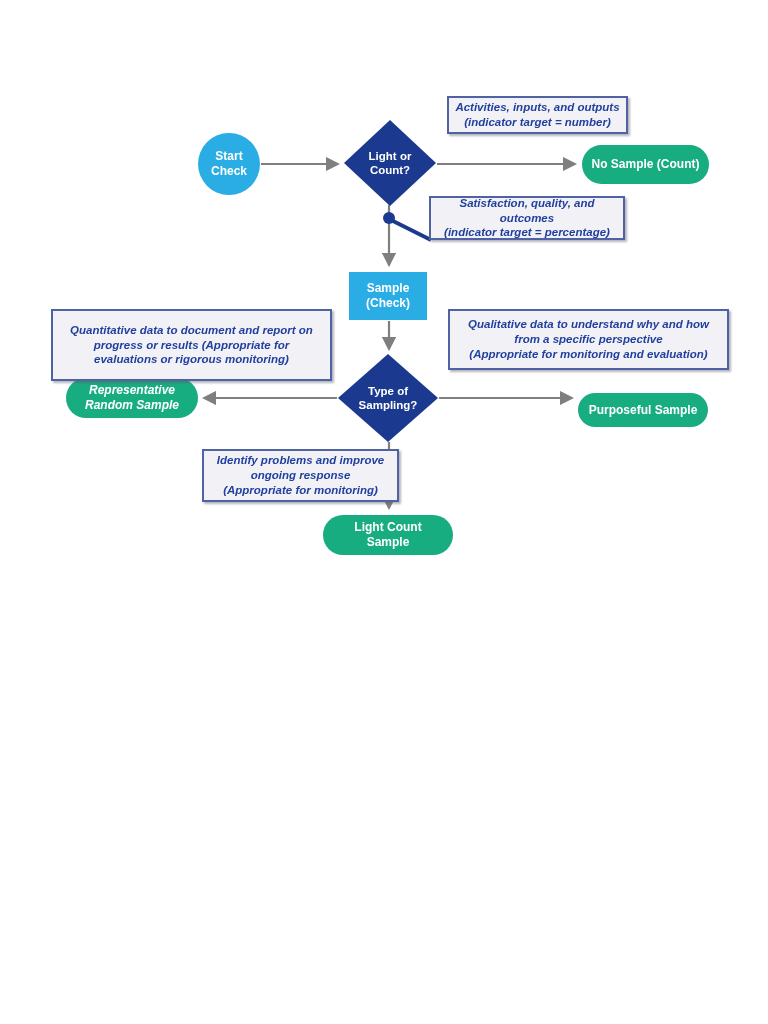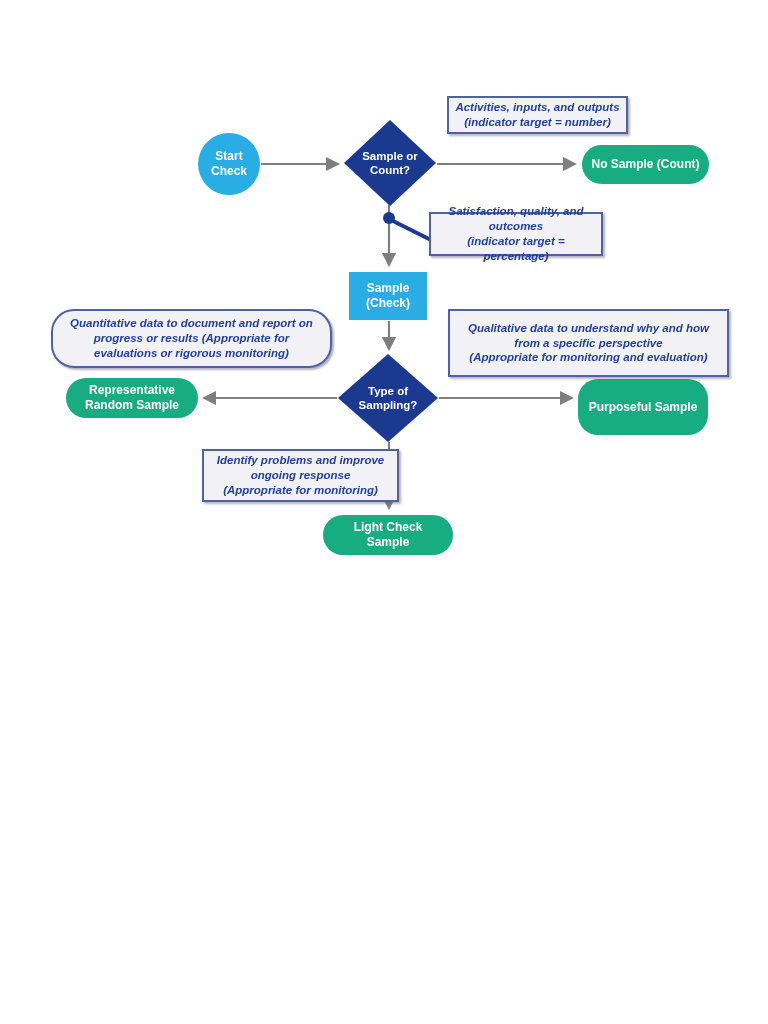--- a/index.html
+++ b/index.html
@@ -46,45 +46,45 @@
   .rect-cyan {
     left: 349px; top: 272px;
     width: 78px; height: 48px;
     background: var(--cyan, #29ade4);
   }
   .pill {
     background: var(--green, #18ac81);
     border-radius: 20px;
   }
   .pill-no-sample { left: 582px; top: 145px; width: 127px; height: 39px; text-align: center; }
-  .pill-representative { left: 66px; top: 378px; width: 132px; height: 40px; }
-  .pill-purposeful { left: 578px; top: 379px; width: 130px; height: 56px; }
+  .pill-representative { left: 66px; top: 378px; width: 132px; height: 40px; font-style: italic; }
+  .pill-purposeful { left: 578px; top: 393px; width: 130px; height: 34px; }
   .pill-light-random { left: 323px; top: 515px; width: 130px; height: 40px; }
   .callout {
     position: absolute;
     display: flex;
     align-items: center;
     justify-content: center;
     text-align: center;
     box-sizing: border-box;
     background: var(--callout-fill, #f2f2f6);
     border: 2px solid var(--callout-border, #4f63a4);
     box-shadow: 2px 2px 2px rgba(90,90,110,0.45);
     color: var(--callout-text, #203f9e);
     font-weight: bold;
     font-style: italic;
     font-size: 11.5px;
     line-height: 1.3;
     white-space: pre-line;
     padding: 9px 4px;
   }
   .callout-activities   { left: 447px; top: 96px;  width: 181px; height: 38px; }
-  .callout-satisfaction { left: 429px; top: 212px; width: 174px; height: 44px; }
-  .callout-quantitative { left: 51px;  top: 309px; width: 281px; height: 59px; border-radius: 23px; }
-  .callout-qualitative  { left: 448px; top: 309px; width: 281px; height: 68px; }
+  .callout-satisfaction { left: 429px; top: 196px; width: 196px; height: 44px; }
+  .callout-quantitative { left: 51px;  top: 309px; width: 281px; height: 72px; }
+  .callout-qualitative  { left: 448px; top: 309px; width: 281px; height: 61px; }
   .callout-identify     { left: 156px; top: 449px; width: 197px; height: 53px; margin-left: 46px; }
   .junction-dot {
     position: absolute;
     left: 383px; top: 212px;
     width: 12px; height: 12px;
     border-radius: 50%;
     background: var(--navy, #1b3a8f);
   }
 </style>
 </head>
@@ -107,21 +107,21 @@
     <line x1="439" y1="398" x2="572" y2="398" style="stroke: var(--arrow, #7f7f7f); stroke-width: 2.2;" marker-end="url(#arrow)"></line>
     <line x1="389" y1="442" x2="389" y2="508" style="stroke: var(--arrow, #7f7f7f); stroke-width: 2.2;" marker-end="url(#arrow)"></line>
   </svg>
 
   <div class="node circle">
     <span>Start
 Check</span>
   </div>
 
   <div class="node diamond diamond1">
-    <span>Sample or
+    <span>Light or
 Count?</span>
   </div>
 
   <div class="node pill pill-no-sample">
     <span>No Sample (Count)</span>
   </div>
 
   <div class="junction-dot"></div>
 
   <div class="node rect-cyan">
@@ -137,21 +137,21 @@
   <div class="node pill pill-representative">
     <span>Representative
 Random Sample</span>
   </div>
 
   <div class="node pill pill-purposeful">
     <span>Purposeful Sample</span>
   </div>
 
   <div class="node pill pill-light-random">
-    <span>Light Check
+    <span>Light Count
 Sample</span>
   </div>
 
   <div class="callout callout-activities">
     <span>Activities, inputs, and outputs
 (indicator target = number)</span>
   </div>
 
   <div class="callout callout-satisfaction">
     <span>Satisfaction, quality, and outcomes

